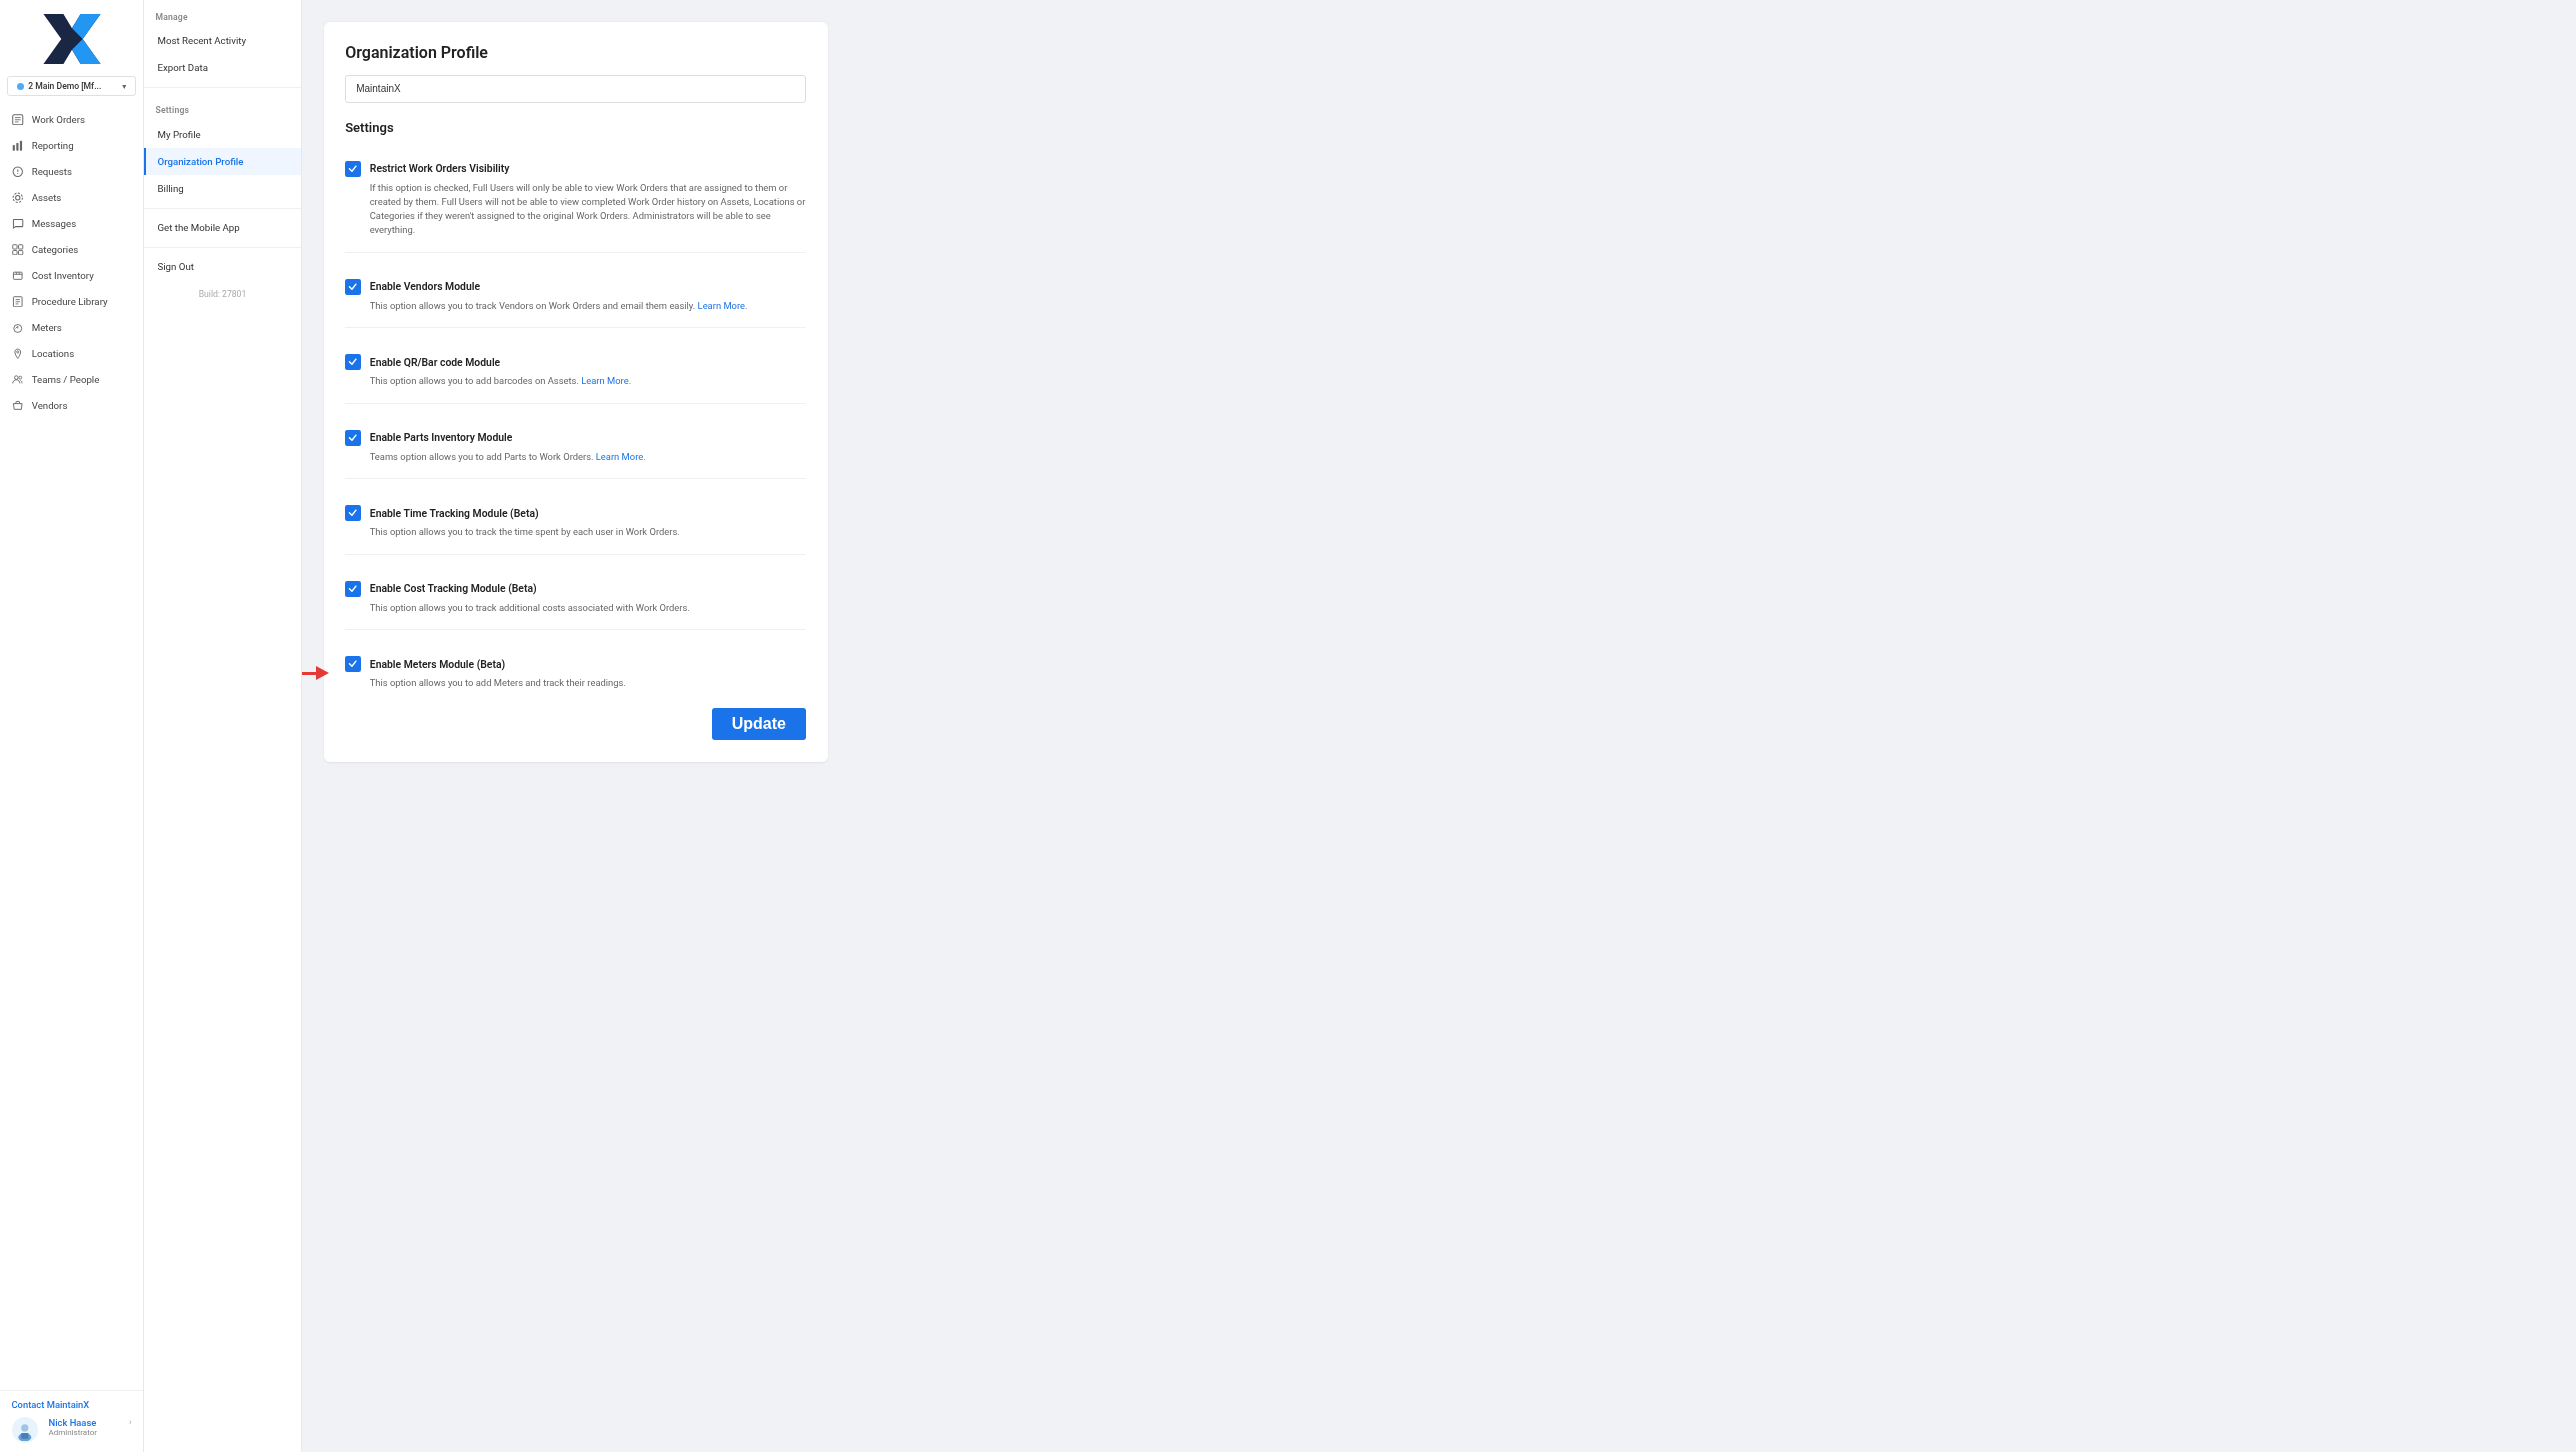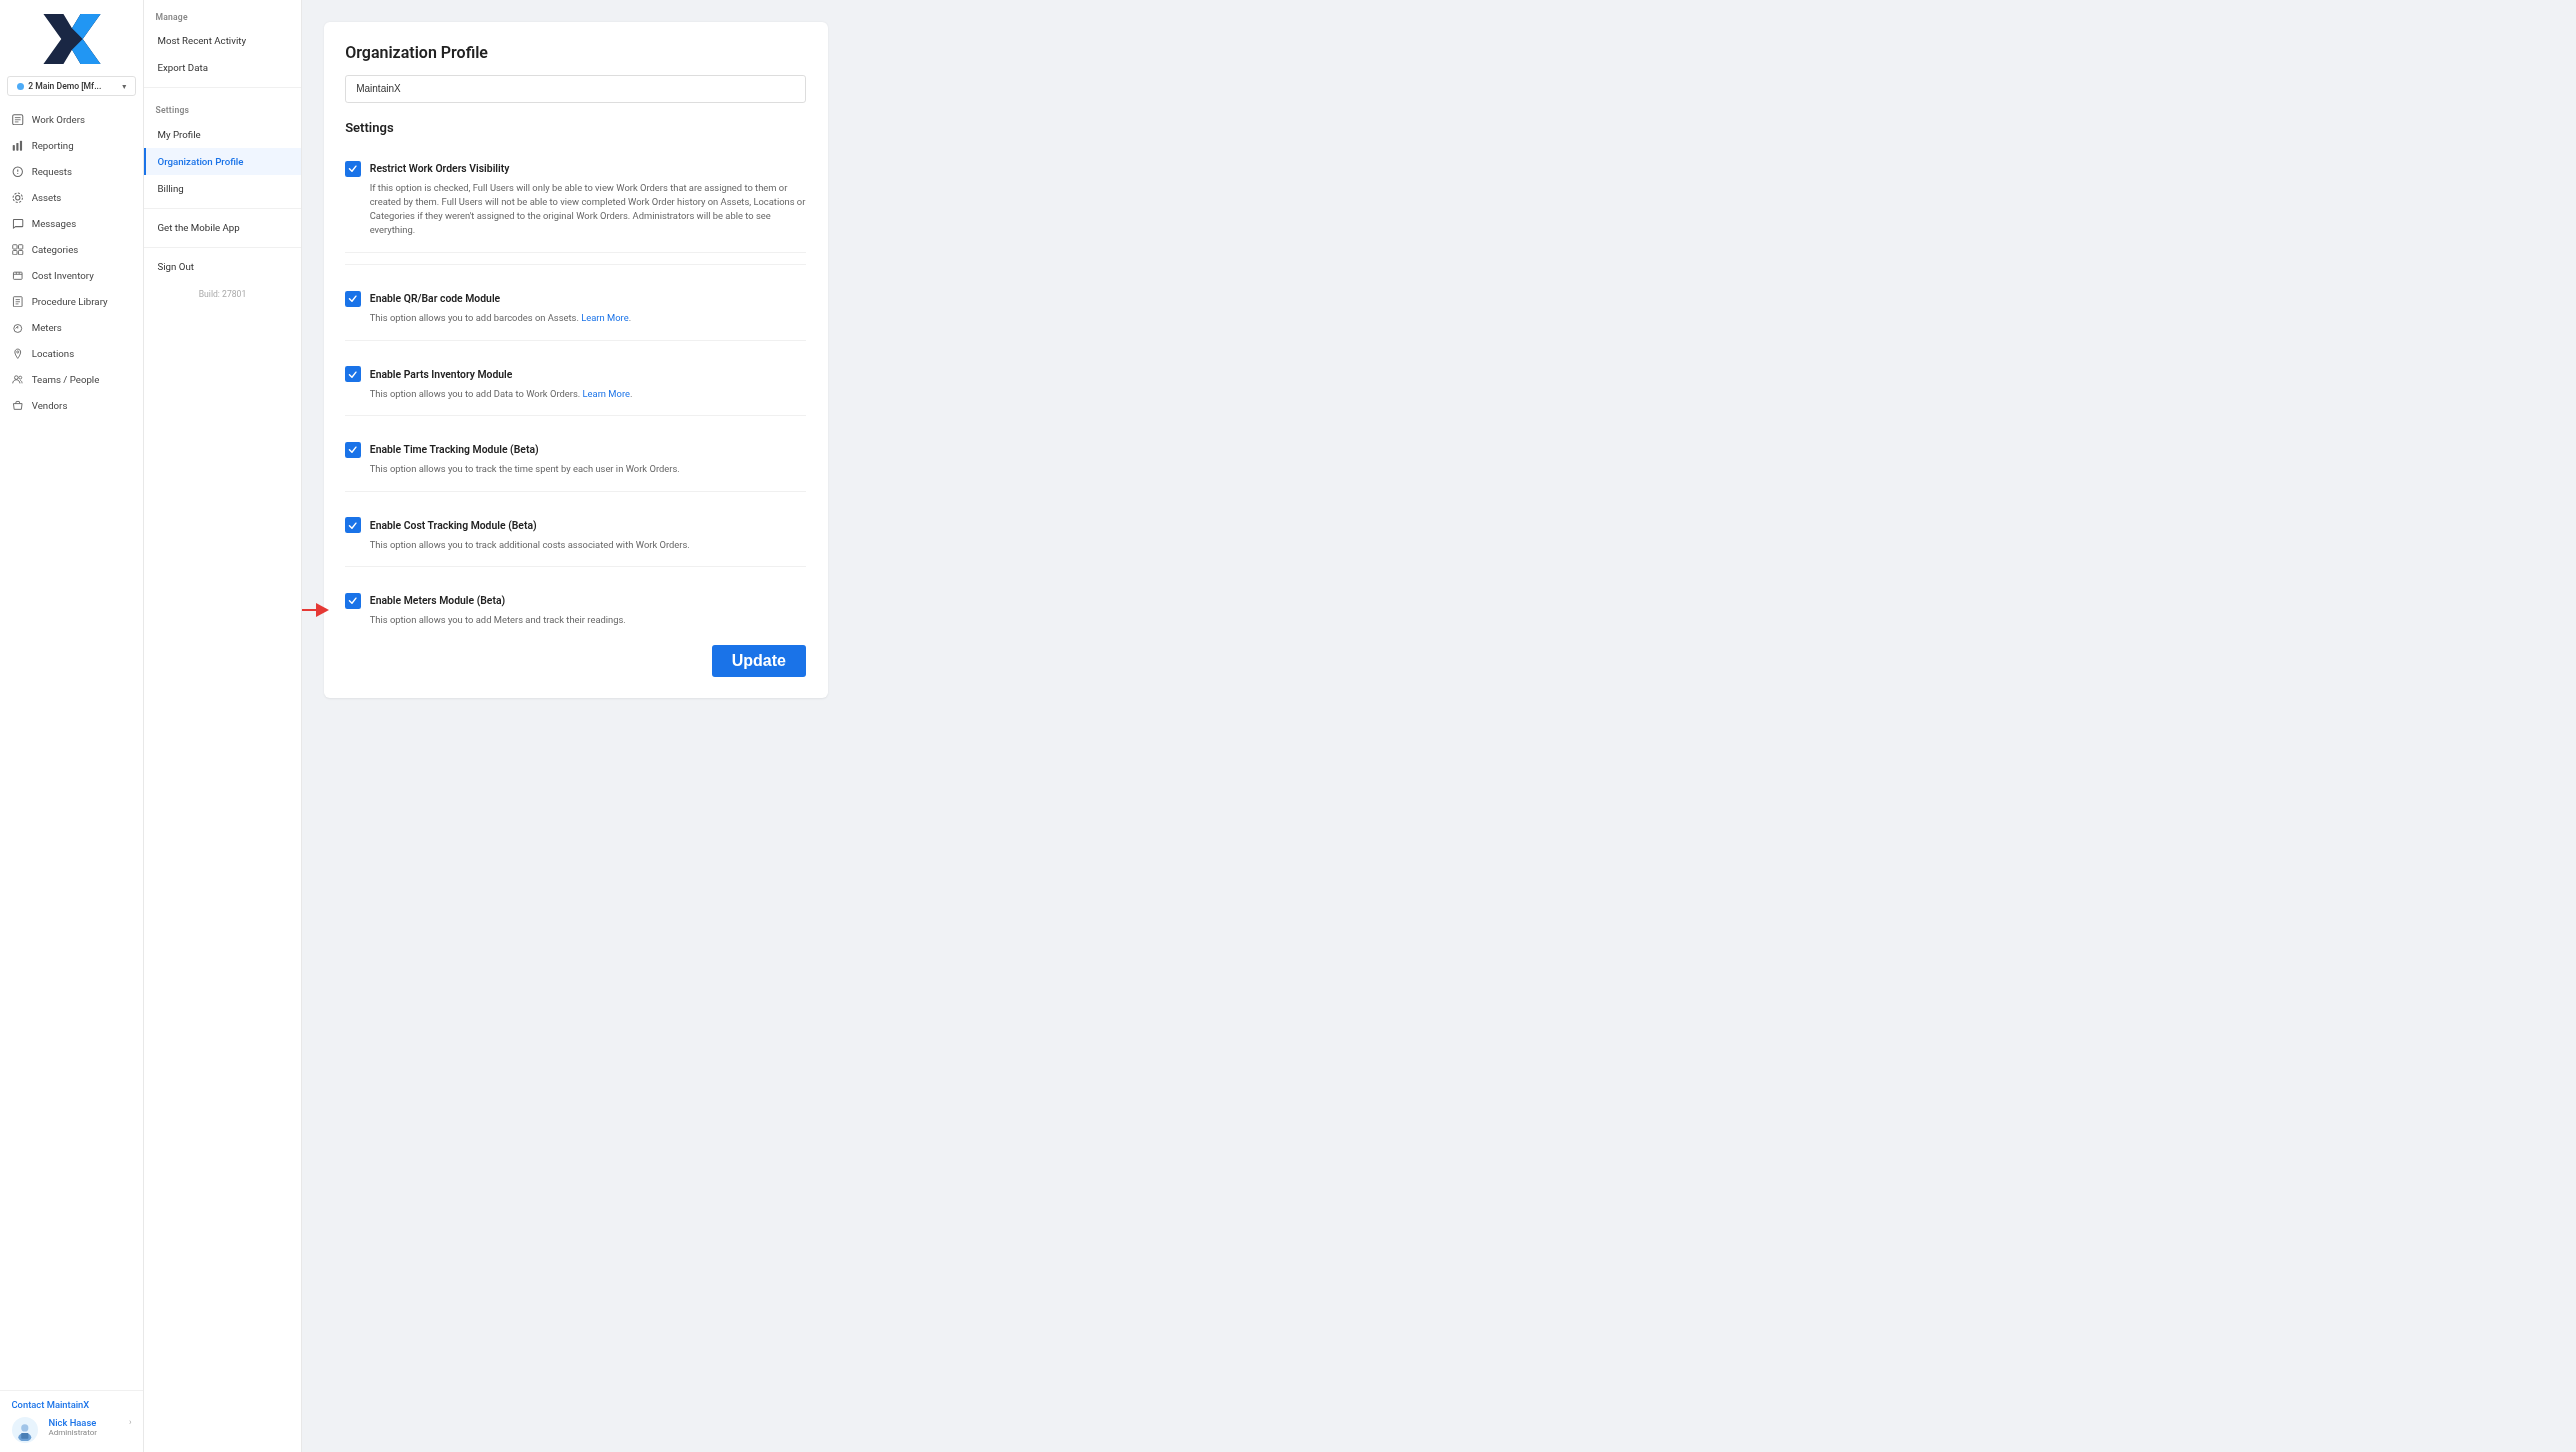--- a/index.html
+++ b/index.html
@@ -477,31 +477,45 @@
           </svg>
         </div>
         <span class="setting-label">Restrict Work Orders Visibility</span>
       </div>
       <div class="setting-description">If this option is checked, Full Users will only be able to view Work Orders that are assigned to them or created by them. Full Users will not be able to view completed Work Order history on Assets, Locations or Categories if they weren't assigned to the original Work Orders. Administrators will be able to see everything.</div>
     </div>
 
     <div class="divider-line"></div>
 
     
-
-    <div class="divider-line"></div>
-
-    
     <div class="setting-item">
       <div class="setting-header">
         <div class="checkbox-blue">
           <svg viewBox="0 0 13 13" fill="none">
               <path d="M2 6.5L5.5 10L11 3" stroke="white" stroke-width="2" stroke-linecap="round" stroke-linejoin="round"></path>
             </svg>
         </div>
+        <span class="setting-label">Enable Vendors Module</span>
+      </div>
+      <div class="setting-description">
+        <span>This option allows you to track Vendors on Work Orders and email them easily.</span>
+        <a class="learn-more">Learn More</a>.
+      </div>
+    </div>
+
+    <div class="divider-line"></div>
+
+    
+    <div class="setting-item">
+      <div class="setting-header">
+        <div class="checkbox-blue">
+          <svg viewBox="0 0 13 13" fill="none">
+              <path d="M2 6.5L5.5 10L11 3" stroke="white" stroke-width="2" stroke-linecap="round" stroke-linejoin="round"></path>
+            </svg>
+        </div>
         <span class="setting-label">Enable QR/Bar code Module</span>
       </div>
       <div class="setting-description">
         <span>This option allows you to add barcodes on Assets.</span>
         <a class="learn-more">Learn More</a>.
       </div>
     </div>
 
     <div class="divider-line"></div>
 
@@ -509,21 +523,21 @@
     <div class="setting-item">
       <div class="setting-header">
         <div class="checkbox-blue">
           <svg viewBox="0 0 13 13" fill="none">
               <path d="M2 6.5L5.5 10L11 3" stroke="white" stroke-width="2" stroke-linecap="round" stroke-linejoin="round"></path>
             </svg>
         </div>
         <span class="setting-label">Enable Parts Inventory Module</span>
       </div>
       <div class="setting-description">
-        <span>This option allows you to add Data to Work Orders.</span>
+        <span>Teams option allows you to add Parts to Work Orders.</span>
         <a class="learn-more">Learn More</a>.
       </div>
     </div>
 
     <div class="divider-line"></div>
 
     
     <div class="setting-item">
       <div class="setting-header">
         <div class="checkbox-blue">

